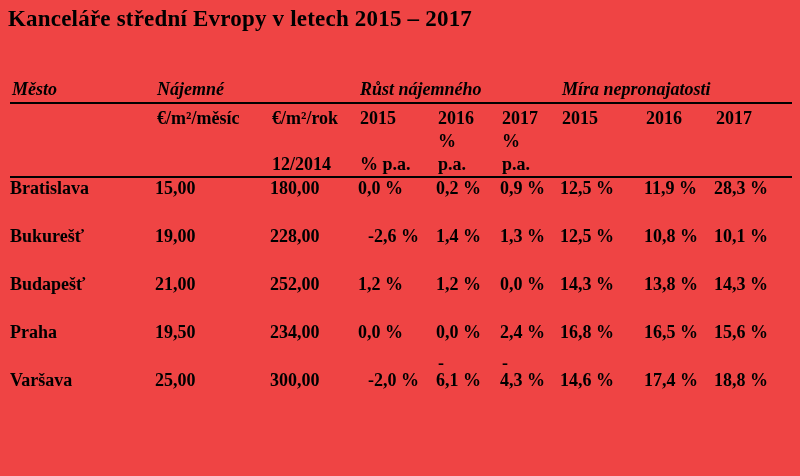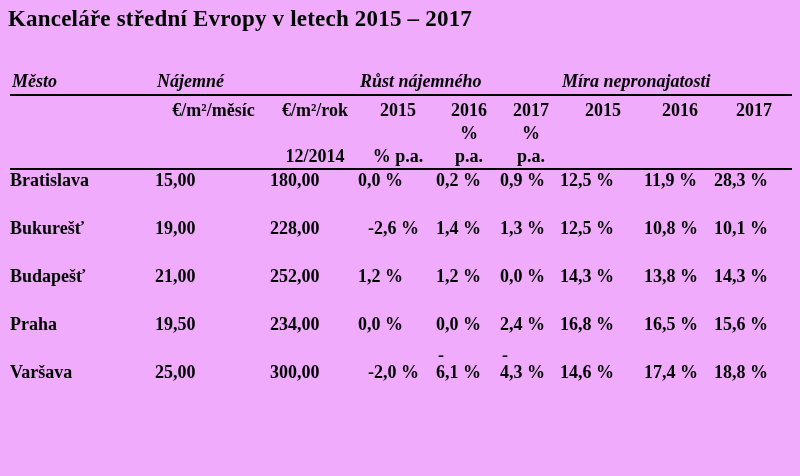--- a/index.html
+++ b/index.html
@@ -1,37 +1,37 @@
 <!DOCTYPE html>
 <html><head>
 <meta charset="utf-8">
 <style>
   html, body { margin: 0; padding: 0; background: #fff; }
   .page {
     position: relative;
     width: 800px;
     height: 476px;
-    background: #f0abfc;
+    background: #ef4444;
     color: #000000;
     font-family: "Liberation Serif", "DejaVu Serif", serif;
     font-weight: bold;
     overflow: hidden;
   }
   .title {
     position: absolute;
     left: 8px;
     top: 6px;
     font-size: 23px;
     letter-spacing: 0.2px;
     white-space: nowrap;
   }
   table.offices {
     position: absolute;
     left: 10px;
-    top: 68px;
+    top: 76px;
     width: 782px;
     border-collapse: collapse;
     table-layout: fixed;
     font-size: 18px;
   }
   table.offices td {
     padding: 0;
     white-space: nowrap;
     overflow: visible;
   }
@@ -39,21 +39,20 @@
     height: 24px;
     vertical-align: bottom;
     padding: 0 0 2px 2px;
     font-style: italic;
     border-bottom: 2px solid #000;
   }
   tr.sub-row td {
     vertical-align: top;
     padding: 3px 0 0 2px;
     border-bottom: 2px solid #000;
-    text-align: center;
   }
   .sl { height: 23px; line-height: 23px; }
   tbody td {
     height: 48px;
     vertical-align: top;
     padding: 3px 0 0 2px;
     position: relative;
   }
   td.neg { text-indent: -7px; text-align: center; }
   .dash-above {

